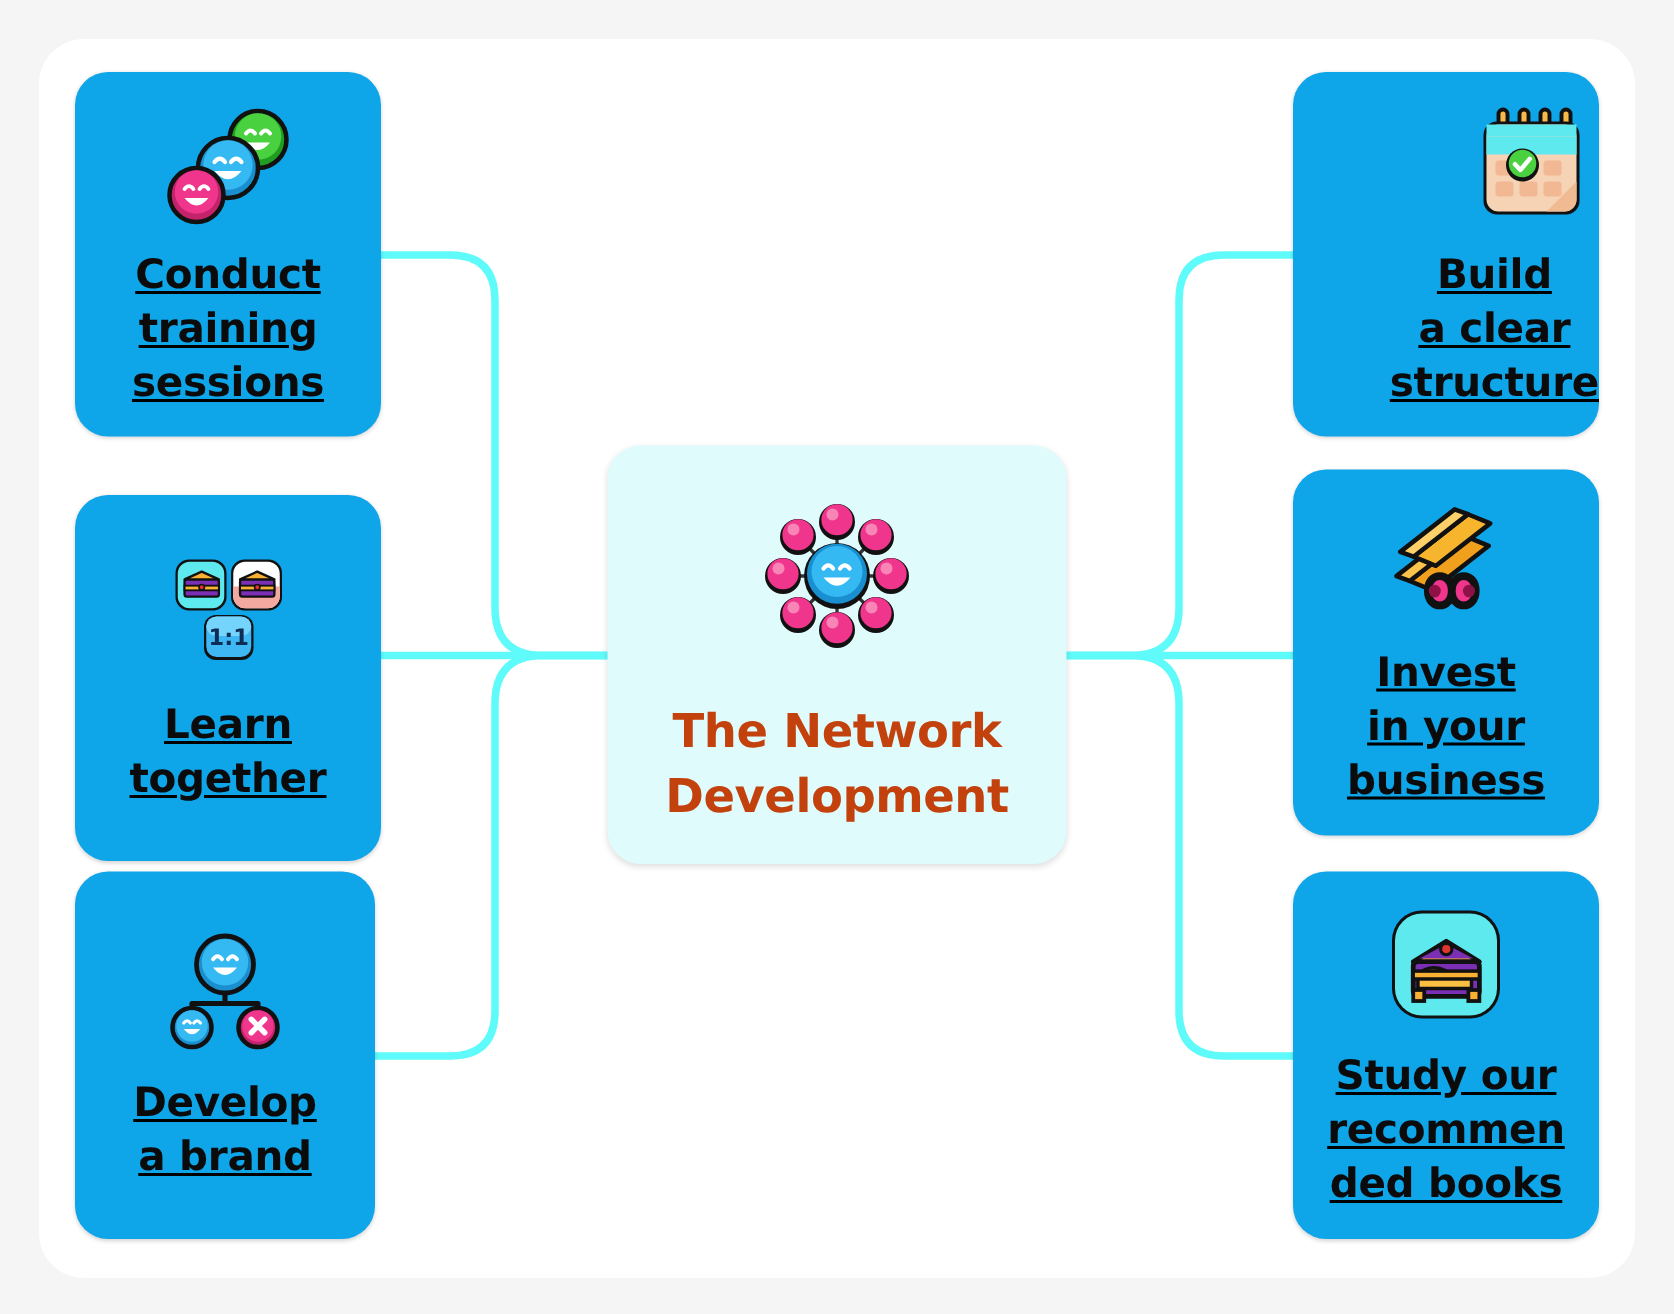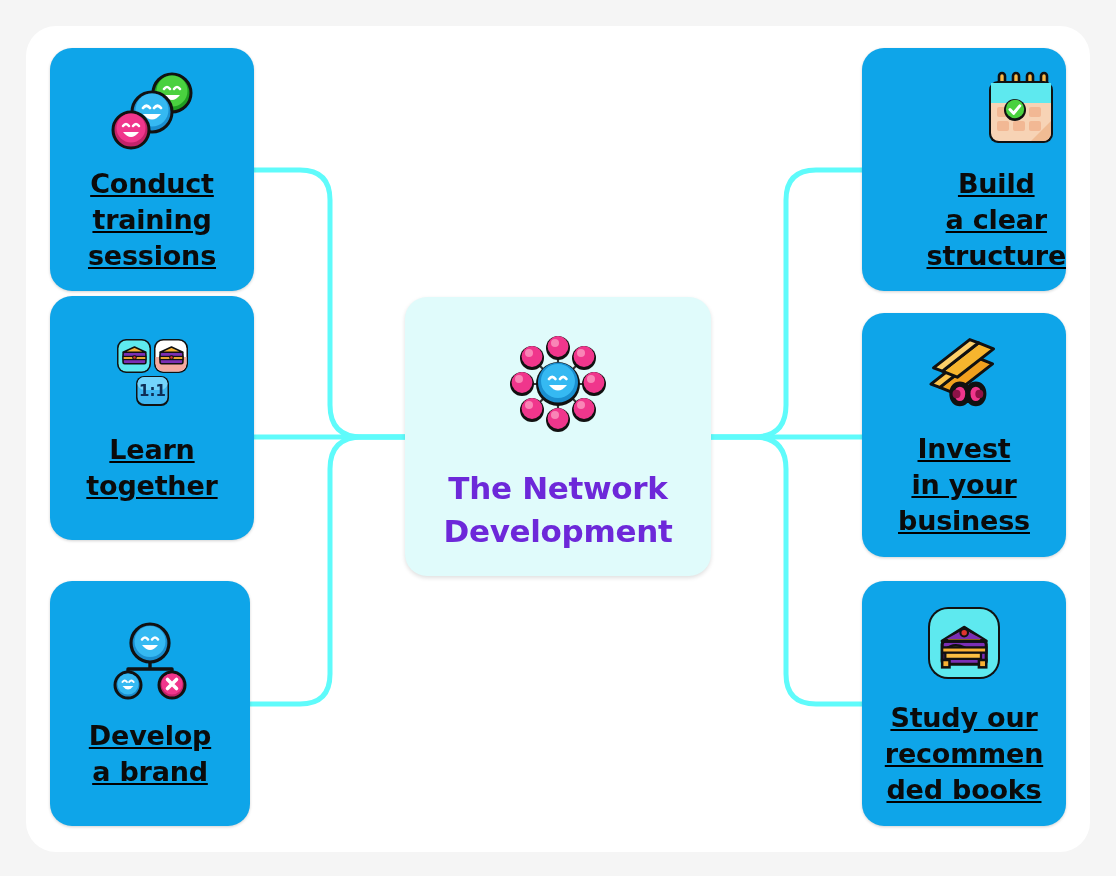--- a/index.html
+++ b/index.html
@@ -41,39 +41,39 @@
     white-space:pre-line;
     margin-top:14px;
   }
   .icon-wrap{
     width:90px;height:86px;
     display:flex;align-items:center;justify-content:center;
   }
 
   
   #card-conduct{left:50px;top:48px;width:204px;height:243px;}
-  #card-learn  {left:50px;top:296px;width:204px;height:244px;}
+  #card-learn  {left:50px;top:330px;width:204px;height:244px;}
   #card-brand  {left:50px;top:581px;width:200px;height:245px;justify-content:center;}
   
   #card-build  {left:862px;top:48px;width:204px;height:243px;align-items:flex-end;}
   #card-invest {left:862px;top:313px;width:204px;height:244px;}
   #card-books  {left:862px;top:581px;width:204px;height:245px;}
 
   
   #center-node{
     position:absolute;left:405px;top:297px;width:306px;height:279px;
     background:#e0fbfb;
     border-radius:22px;
     box-shadow:0 2px 4px rgba(0,0,0,.13);
     display:flex;flex-direction:column;align-items:center;justify-content:flex-start;
     box-sizing:border-box;padding-top:22px;
   }
   #center-node .center-title{
     font-weight:bold;font-size:31px;line-height:43px;
-    color:#6d28d9;text-align:center;white-space:pre-line;
+    color:#c2410c;text-align:center;white-space:pre-line;
     margin-top:18px;letter-spacing:-.3px;
   }
   .net-icon{width:150px;height:130px;}
 
   svg{display:block;overflow:visible;}
 </style>
 </head>
 <body>
 
 <div class="canvas"></div>

